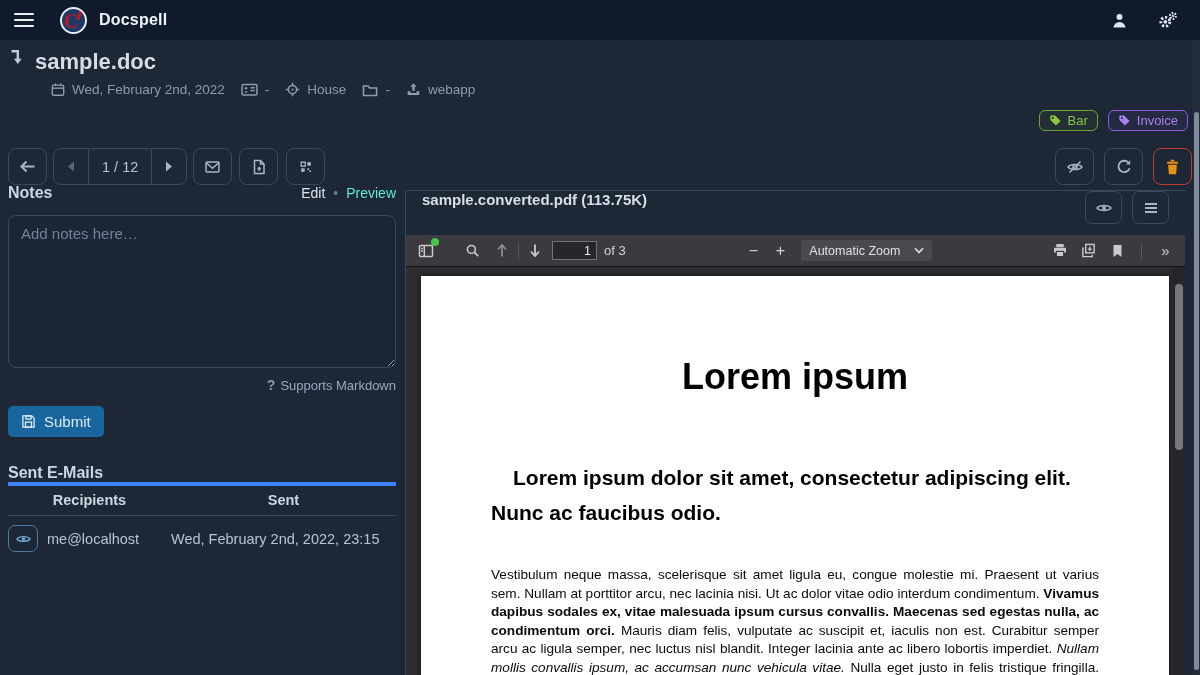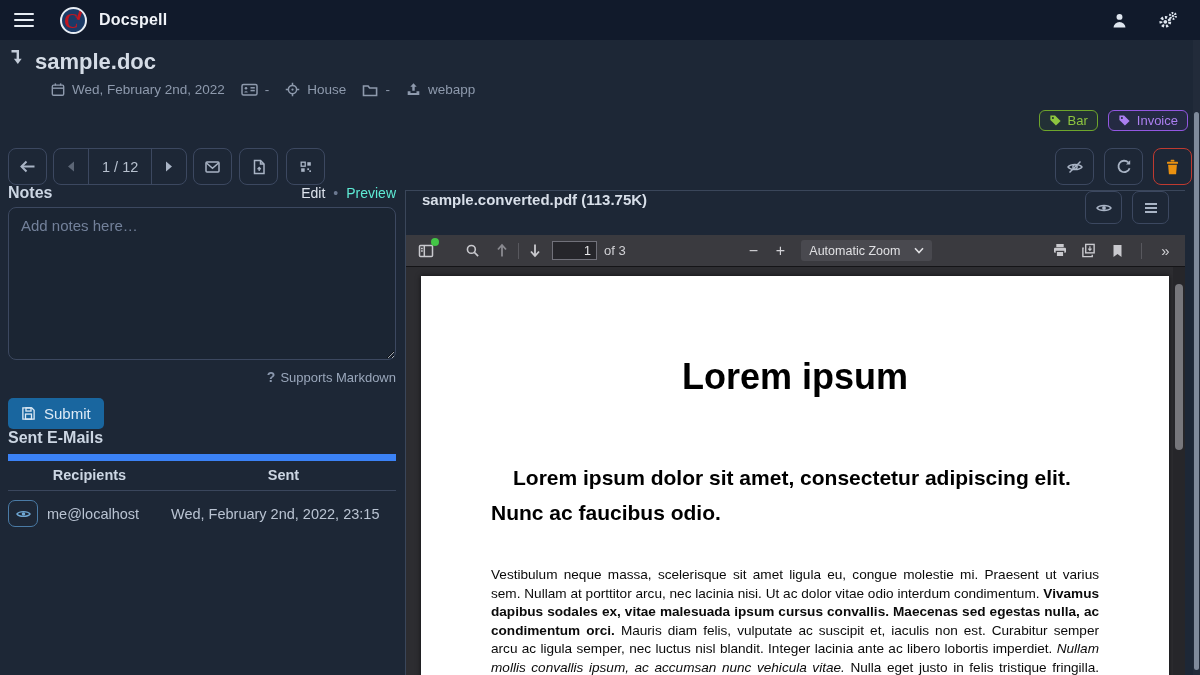--- a/index.html
+++ b/index.html
@@ -54,31 +54,31 @@
   .dim { opacity:.45; }
 
   
   .left-panel { position:absolute; top:184px; left:8px; width:388px; }
   .notes-head { display:flex; justify-content:space-between; align-items:baseline; }
   .panel-h { font-size:16px; font-weight:700; color:#ccd6e3; }
   .notes-links { font-size:14px; display:flex; gap:8px; align-items:flex-end; }
   .lnk-edit { color:#dde3ec; cursor:pointer; }
   .lnk-dot { color:#6b7890; }
   .lnk-preview { color:#5eead4; cursor:pointer; }
-  .notes-area { margin-top:5px; width:100%; height:153px; background:#1b2533;
+  .notes-area { margin-top:13px; width:100%; height:153px; background:#1b2533;
     border:1px solid #3c4860; border-radius:8px; padding:9px 12px; font-size:15px;
     color:#aab6c6; resize:vertical; font-family:inherit; }
   .notes-area::placeholder { color:#73819a; }
   .md-hint { margin-top:5px; text-align:right; font-size:13px; color:#9aa7bb; }
   .md-hint b { color:#8a97ad; margin-right:5px; font-size:14px; }
   .submit-btn { margin-top:13px; display:inline-flex; align-items:center; gap:8px;
     background:#19669f; color:#ddeaf5; border:none; border-radius:5px; padding:7px 13px;
     font-size:15px; font-family:inherit; cursor:pointer; }
-  .sent-h { font-size:16px; font-weight:700; color:#ccd6e3;
-    padding-bottom:7px; border-bottom:7px solid #3b82f6; }
+  .sent-h { margin-top:27px; font-size:16px; font-weight:700; color:#ccd6e3;
+    border-bottom:4px solid #3b82f6; }
   table.sent { width:100%; border-collapse:collapse; margin-top:0; }
   table.sent th { font-size:14.5px; font-weight:700; color:#ccd6e3; text-align:center;
     padding:6px 0 7px; border-bottom:1px solid #3a465c; }
   table.sent td { padding:9px 0; font-size:14.5px; color:#b9c3d2; vertical-align:middle; }
   .recip-cell { display:flex; align-items:center; gap:9px; }
   .eye-btn { display:inline-flex; align-items:center; justify-content:center; width:30px; height:27px;
     border:1px solid #4a7ba6; border-radius:7px; background:transparent; color:#6fa8d4; cursor:pointer; }
 
   
   .attach-panel { position:absolute; top:190px; left:405px; width:780px; bottom:0;

